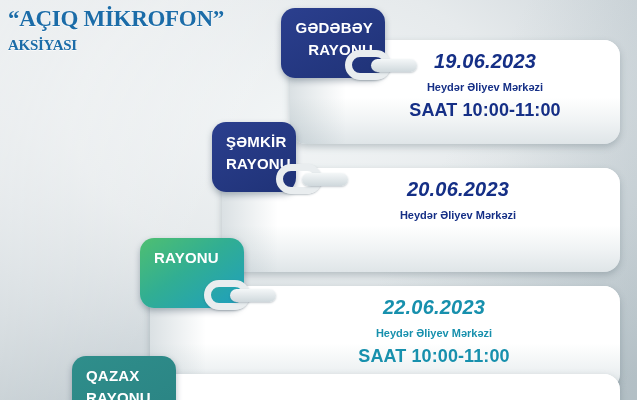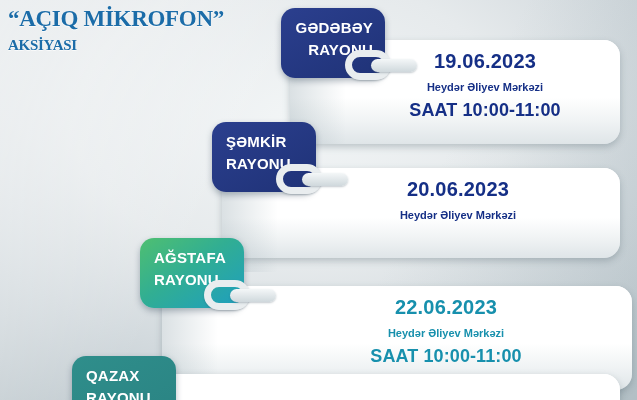--- a/index.html
+++ b/index.html
@@ -59,34 +59,34 @@
   .card{
     position:absolute;
     border-radius:16px;
     background:linear-gradient(180deg,#ffffff 0%, #ffffff 55%, #f0f3f4 78%, #dfe5e8 100%);
     box-shadow:0 3px 7px rgba(80,100,110,.32), 0 1px 0 rgba(255,255,255,.9) inset;
     box-sizing:border-box;
     padding-top:8px;
     z-index:2;
   }
   .card.c1{left:290px;top:36px;width:330px;height:104px;}
-  .card.c2{left:222px;top:54px;width:398px;height:90px;}
-  .card.c3{left:150px;top:52px;width:470px;height:104px;margin-left:12px;}
+  .card.c2{left:222px;top:54px;width:398px;height:104px;}
+  .card.c3{left:150px;top:52px;width:470px;height:104px;}
   .card.c4{left:82px;top:22px;width:538px;height:104px;}
 
   .card-inner{
     text-align:center;
     padding-left:62px;
     padding-right:6px;
   }
   .card.c1 .card-inner{padding-left:66px;}
   .card.c2 .card-inner{padding-left:80px;}
   .card.c3 .card-inner{padding-left:104px;}
   .card-date{
-    font-size:20px;font-weight:bold;line-height:27px;letter-spacing:.2px;
+    font-size:20px;font-weight:bold;line-height:27px;letter-spacing:.2px;font-style:italic;
   }
   .card-venue{
     font-size:11px;font-weight:bold;line-height:24px;
   }
   .card-time{
     font-size:18px;font-weight:bold;line-height:23px;letter-spacing:.1px;
   }
   .navy .card-date,.navy .card-venue,.navy .card-time{color:#152f86;}
   .teal .card-date,.teal .card-venue,.teal .card-time{color:#1790ad;}
 
@@ -99,21 +99,21 @@
     font-size:15px;
     line-height:22px;
     padding:9px 12px 11px 14px;
     box-sizing:border-box;
     letter-spacing:.2px;
     box-shadow:0 3px 6px rgba(40,60,80,.35);
     z-index:4;
     white-space:nowrap;
   }
   .badge.b1{left:281px;top:4px;width:104px;height:70px;background:linear-gradient(150deg,#2b3f8e 0%, #1f3277 100%);text-align:right;}
-  .badge.b2{left:212px;top:8px;width:104px;height:70px;background:linear-gradient(150deg,#2b3f8e 0%, #1f3277 100%);}
+  .badge.b2{left:212px;top:8px;width:84px;height:70px;background:linear-gradient(150deg,#2b3f8e 0%, #1f3277 100%);}
   .badge.b3{left:140px;top:4px;width:104px;height:70px;background:linear-gradient(145deg,#4fbf71 0%, #31ae93 45%, #1e9ec0 100%);}
   .badge.b4{left:72px;top:4px;width:104px;height:70px;background:linear-gradient(150deg,#2f8e8b 0%, #2a8383 100%);}
 
   
   .hook{
     position:absolute;z-index:5;width:72px;height:30px;pointer-events:none;
   }
   .hook.h1{left:345px;top:46px;}
   .hook.h2{left:276px;top:50px;}
   .hook.h3{left:204px;top:46px;}
@@ -189,21 +189,20 @@
   <div class="row r3">
     <div class="card c3 teal">
       <div class="card-shadow-notch"></div>
       <div class="card-inner">
         <div class="card-date">22.06.2023</div>
         <div class="card-venue">Heydər Əliyev Mərkəzi</div>
         <div class="card-time">SAAT 10:00-11:00</div>
       </div>
     </div>
     <div class="badge b3">
-      <div>AĞSTAFA</div>
       <div>RAYONU</div>
     </div>
     <div class="hook h3">
       <div class="link-a"></div>
         <div class="link-b"></div>
     </div>
   </div>
 
   <div class="row r4">
     <div class="card c4 teal">

